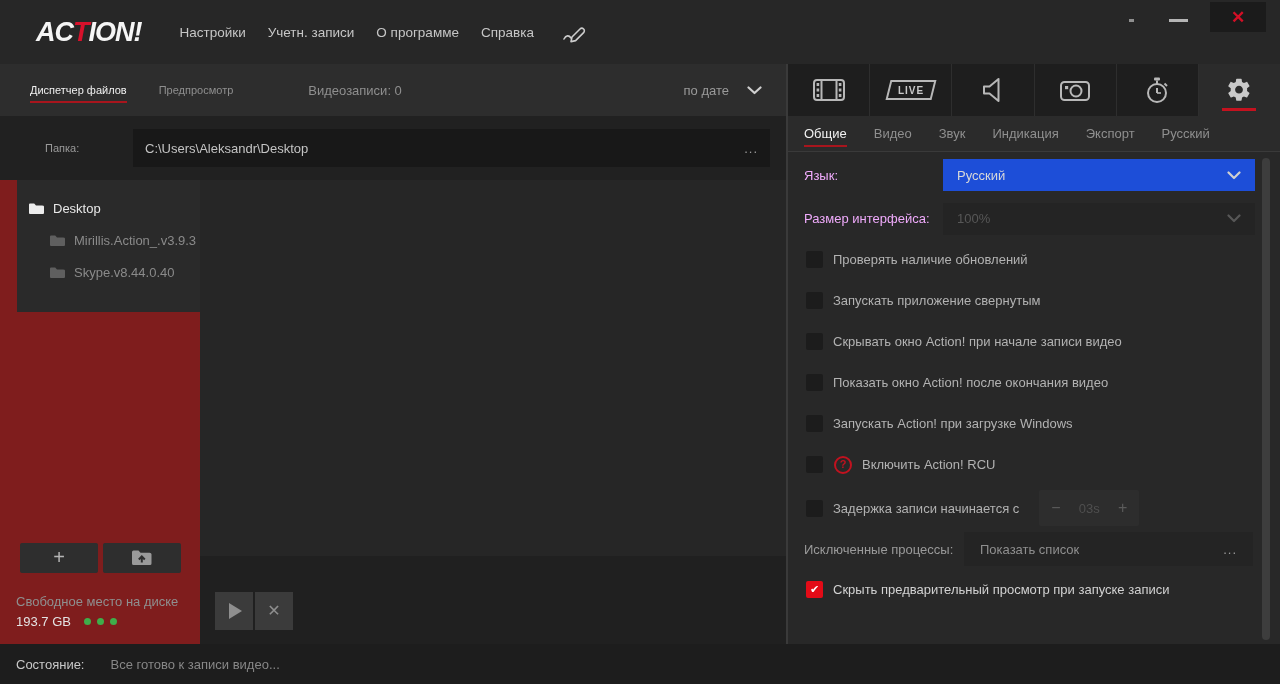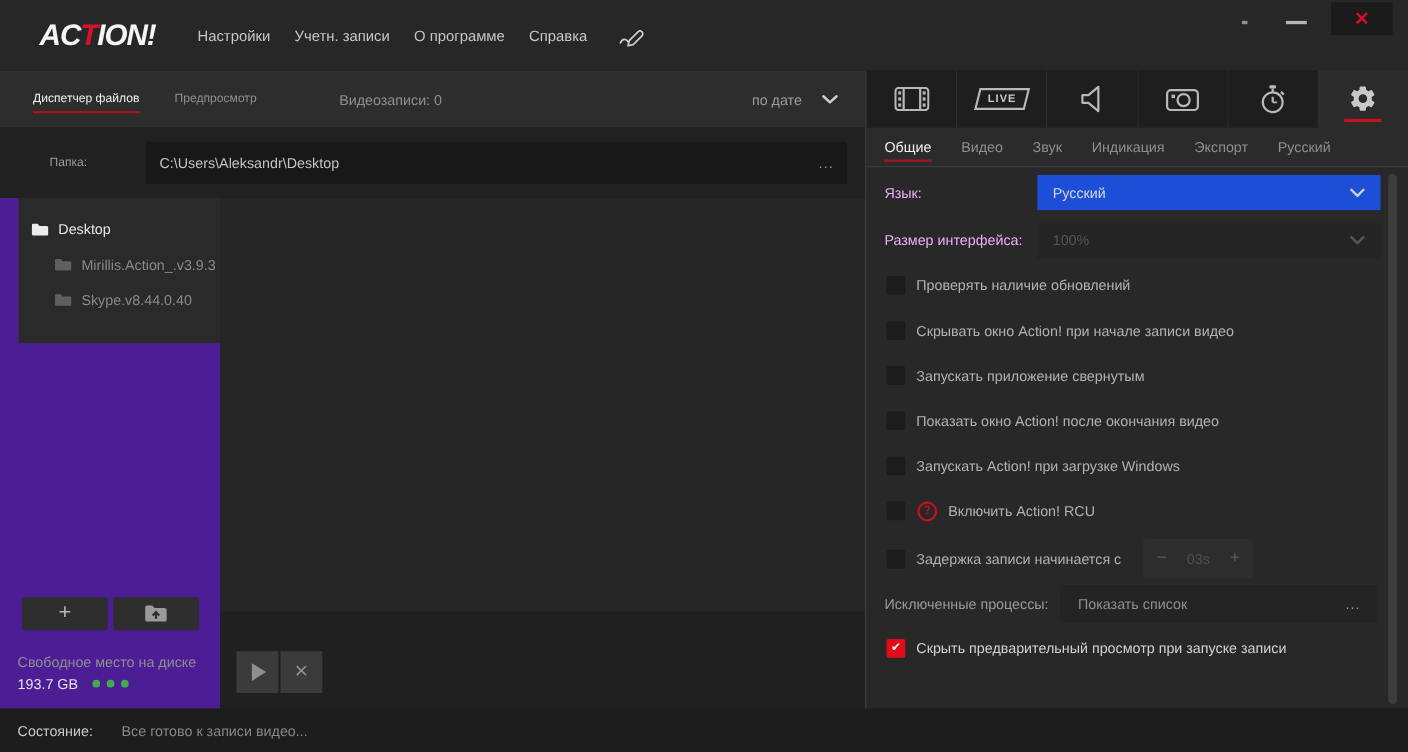--- a/index.html
+++ b/index.html
@@ -41,21 +41,21 @@
   .fm-sort .sort-label { color:#9a9a9a; font-size:13px; }
 
   .folder-row { height:64px; background:#212121; display:flex; align-items:center; padding:0 16px; }
   .folder-label { flex:0 0 88px; color:#9a9a9a; font-size:11px;margin-left:29px; }
   .folder-field { flex:1; height:38px; background:#181818; display:flex; align-items:center; padding:0 12px; }
   .folder-field input { flex:1; background:transparent; border:none; outline:none; color:#c4c4c4;
                         font-size:13px; font-family:"Liberation Sans",sans-serif; }
   .more-dots { color:#9a9a9a; font-size:13px; letter-spacing:1px; }
 
   .fm-body { flex:1; display:flex; }
-  .sidebar { width:200px; background:#4c1d95; position:relative; }
+  .sidebar { width:200px; background:#7f1d1d; position:relative; }
   .tree-block { margin-left:17px; background:#2a2a2a; height:132px; padding-top:12px; }
   .tree-row { height:32px; display:flex; align-items:center; gap:9px; padding-left:11px; font-size:13px; }
   .tree-row.root { color:#e8e8e8; }
   .tree-row.child { padding-left:32px; color:#8a8a8a; }
   .tree-row.root svg { color:#ececec; }
   .tree-row.child svg { color:#5f5f5f; }
 
   .side-btns { position:absolute; left:20px; bottom:71px; display:flex; gap:5px; }
   .side-btn { width:78px; height:30px; background:#2e2e2e; border-radius:2px;
               display:flex; align-items:center; justify-content:center; }
@@ -341,25 +341,25 @@
             </span>
           </div>
         </div>
 
         <div class="srow row-cb">
           <span class="cb"></span>
           <span class="cb-lbl">Проверять наличие обновлений</span>
         </div>
         <div class="srow row-cb">
           <span class="cb"></span>
+          <span class="cb-lbl">Запускать приложение свернутым</span>
+        </div>
+        <div class="srow row-cb">
+          <span class="cb"></span>
           <span class="cb-lbl">Скрывать окно Action! при начале записи видео</span>
-        </div>
-        <div class="srow row-cb">
-          <span class="cb"></span>
-          <span class="cb-lbl">Запускать приложение свернутым</span>
         </div>
         <div class="srow row-cb">
           <span class="cb"></span>
           <span class="cb-lbl">Показать окно Action! после окончания видео</span>
         </div>
         <div class="srow row-cb">
           <span class="cb"></span>
           <span class="cb-lbl">Запускать Action! при загрузке Windows</span>
         </div>
 

